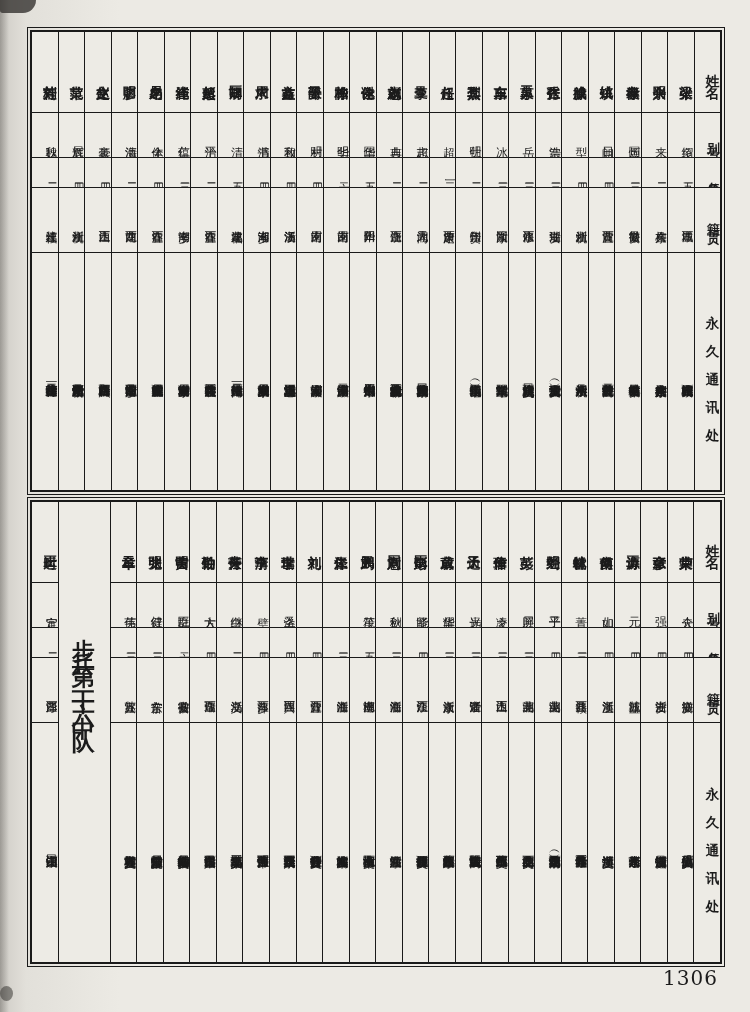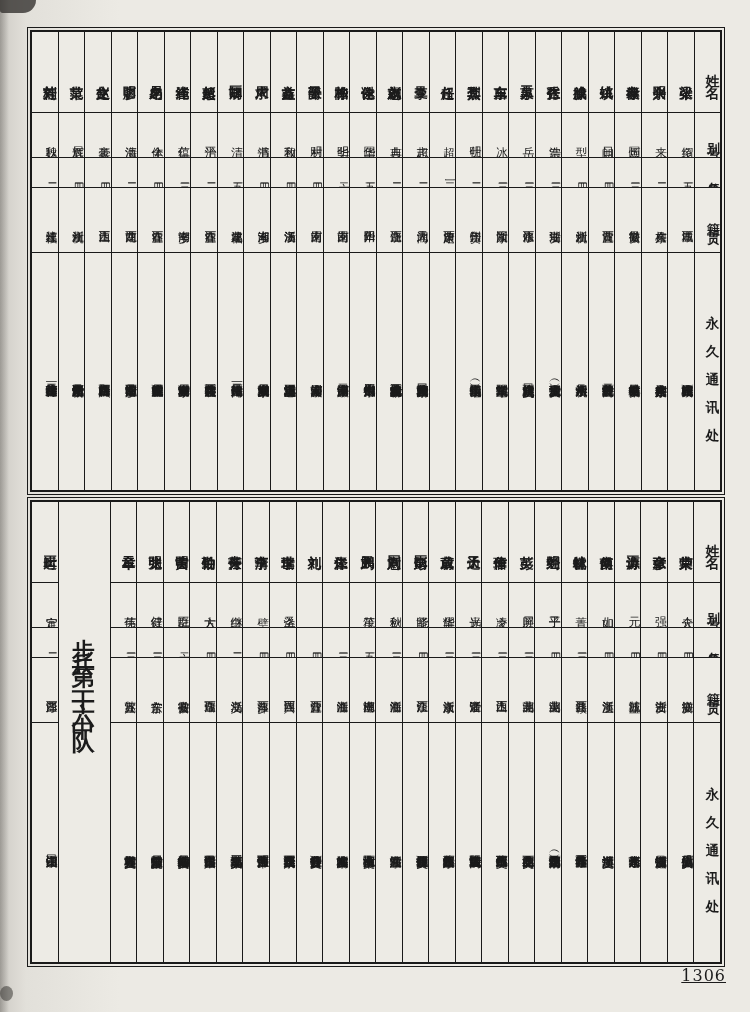--- a/index.html
+++ b/index.html
@@ -27,22 +27,22 @@
   .address { flex:1; border-bottom:none; font-size:12px; padding-top:6px; }
   .hdr .cell { font-weight:700; }
   .hdr .name    { letter-spacing:12px; font-size:14px; }
   .hdr .alias   { letter-spacing:5px;  font-size:13px; }
   .hdr .age     { letter-spacing:1px;  font-size:11.5px; }
   .hdr .native  { letter-spacing:9px;  font-size:13px; }
   .hdr .address { letter-spacing:28px; font-size:13.5px; }
   .unit-cell { flex:1; display:flex; justify-content:center; align-items:flex-start; }
   .unit-text { writing-mode:vertical-rl; text-orientation:upright; font-size:23px; font-weight:700;
                letter-spacing:13px; padding-top:118px; }
-  .page-number { position:absolute; right:24px; top:966px; font-size:16px;
-                 font-family:"DejaVu Serif", serif; letter-spacing:1px;text-decoration:underline; }
+  .page-number { position:absolute; right:32px; top:966px; font-size:20px;
+                 font-family:"DejaVu Serif", serif; letter-spacing:1px; }
   .smudge-tl { position:absolute; left:0; top:0; width:36px; height:13px;
                background:#34322f; border-radius:0 0 14px 3px; opacity:.8; }
   .smudge-bl { position:absolute; left:0; top:986px; width:13px; height:15px;
                background:#3a3835; border-radius:50%; opacity:.55; }
   .edge-left { position:absolute; left:0; top:0; width:9px; height:100%;
                background:linear-gradient(90deg, rgba(40,38,34,.30), rgba(40,38,34,0)); pointer-events:none; }
 </style>
 </head>
 <body>
 

